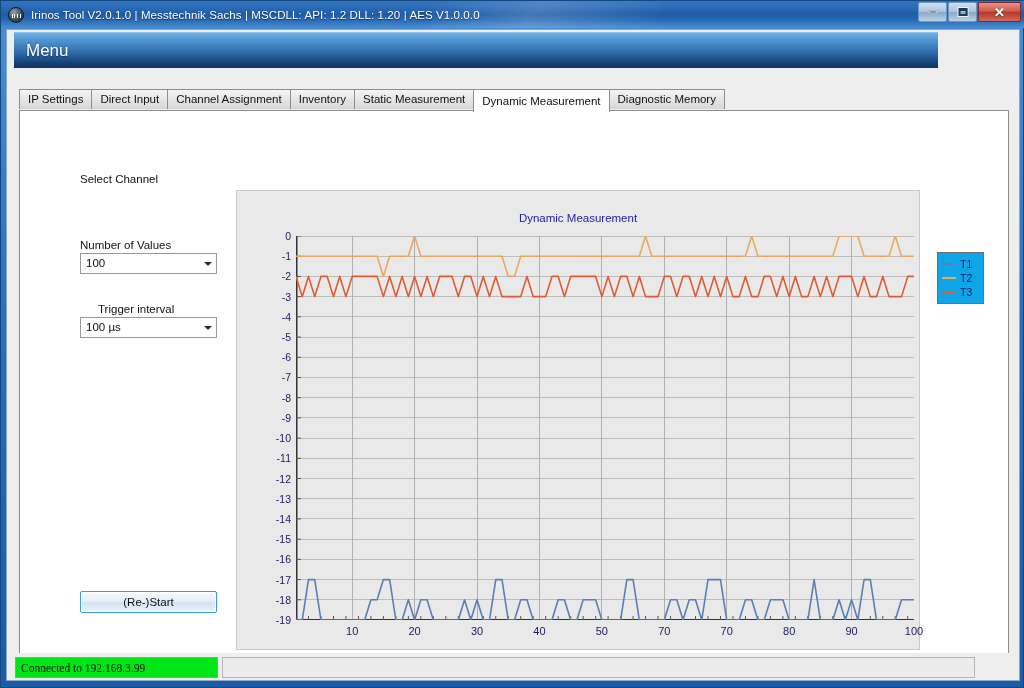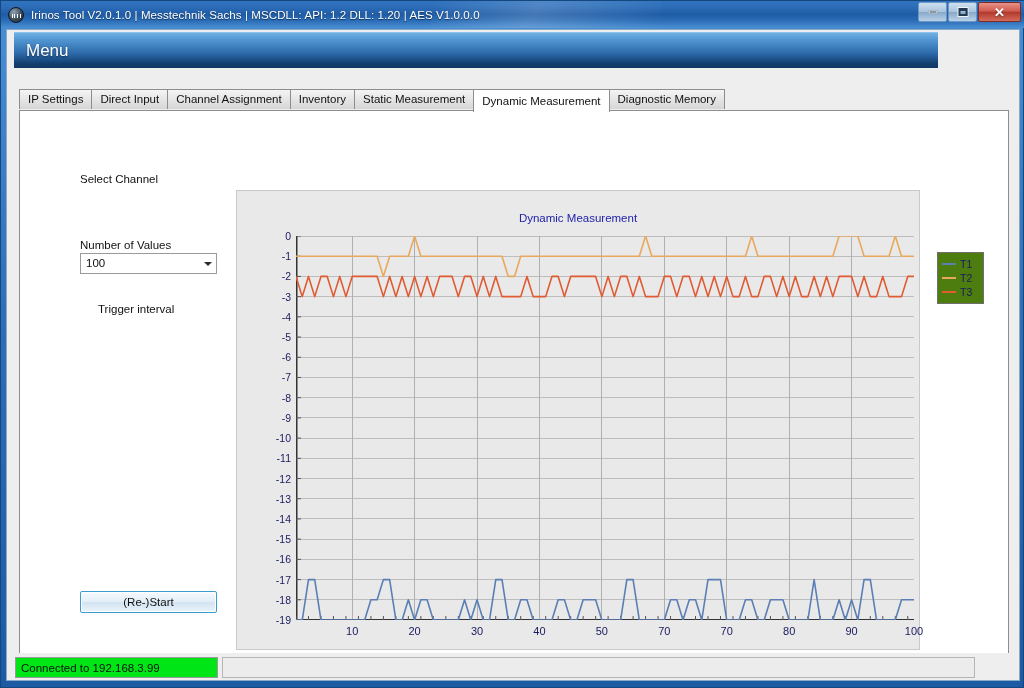--- a/index.html
+++ b/index.html
@@ -197,35 +197,36 @@
     position: absolute; top: 100%; margin-top: 5px;
     font-size: 11px; color: #1a1a5e;
     transform: translateX(-50%);
     white-space: nowrap;
   }
 
   
   .legend {
     position: absolute; left: 700px; top: 61px;
     width: 47px; height: 52px;
-    background: #4d7c0f;
+    background: #0ea5e9;
     border: 1px solid #6f6f6f;
     padding: 4px 4px 0 4px;
   }
   .legrow { display: flex; align-items: center; height: 14px; }
   .legline { width: 14px; height: 2px; margin-right: 4px; flex: none; }
   .legtxt { font-size: 10.5px; color: #1a1a5e; }
 
   
   .statusbar {
     position: absolute; left: 5px; top: 652px;
     width: 1014px; height: 28px;
     background: #eeeeee;
     border: 1px solid #8aa8c8;
     border-top: none;
+    font-family: Liberation Serif, serif;
   }
   .status-green {
     position: absolute; left: 8px; top: 4px;
     width: 203px; height: 21px;
     background: #00e515;
     border: 1px solid #9a9a9a;
     font-size: 11.5px; color: #111;
     line-height: 20px; padding-left: 5px;
   }
   .status-blank {
@@ -277,20 +278,24 @@
 
       <div class="lbl" style="left:60px; top:62px;">Select Channel</div>
 
       <div class="lbl" style="left:60px; top:128px;">Number of Values</div>
       <div class="combo" style="left:60px; top:142px;">
         <span class="val">100</span>
         <span class="arrowbox"></span>
       </div>
 
       <div class="lbl" style="left:78px; top:192px;">Trigger interval</div>
+      <div class="combo" style="left:60px; top:206px;">
+        <span class="val">100 µs</span>
+        <span class="arrowbox"></span>
+      </div>
 
       <div class="startbtn">(Re-)Start</div>
 
       <div class="chartpanel">
         <div class="chart-title">Dynamic Measurement</div>
         <div class="plot" id="plot">
           <svg class="plotsvg" id="plotsvg" width="618" height="384">
               <rect x="0" y="0" width="618" height="384" fill="#e9e9e9"></rect>
               <line x1="0" y1="0" x2="618" y2="0" stroke="#bdbdbd" stroke-width="1" shape-rendering="crispEdges"></line>
               <line x1="0" y1="20.210526315789473" x2="618" y2="20.210526315789473" stroke="#bdbdbd" stroke-width="1" shape-rendering="crispEdges"></line>

